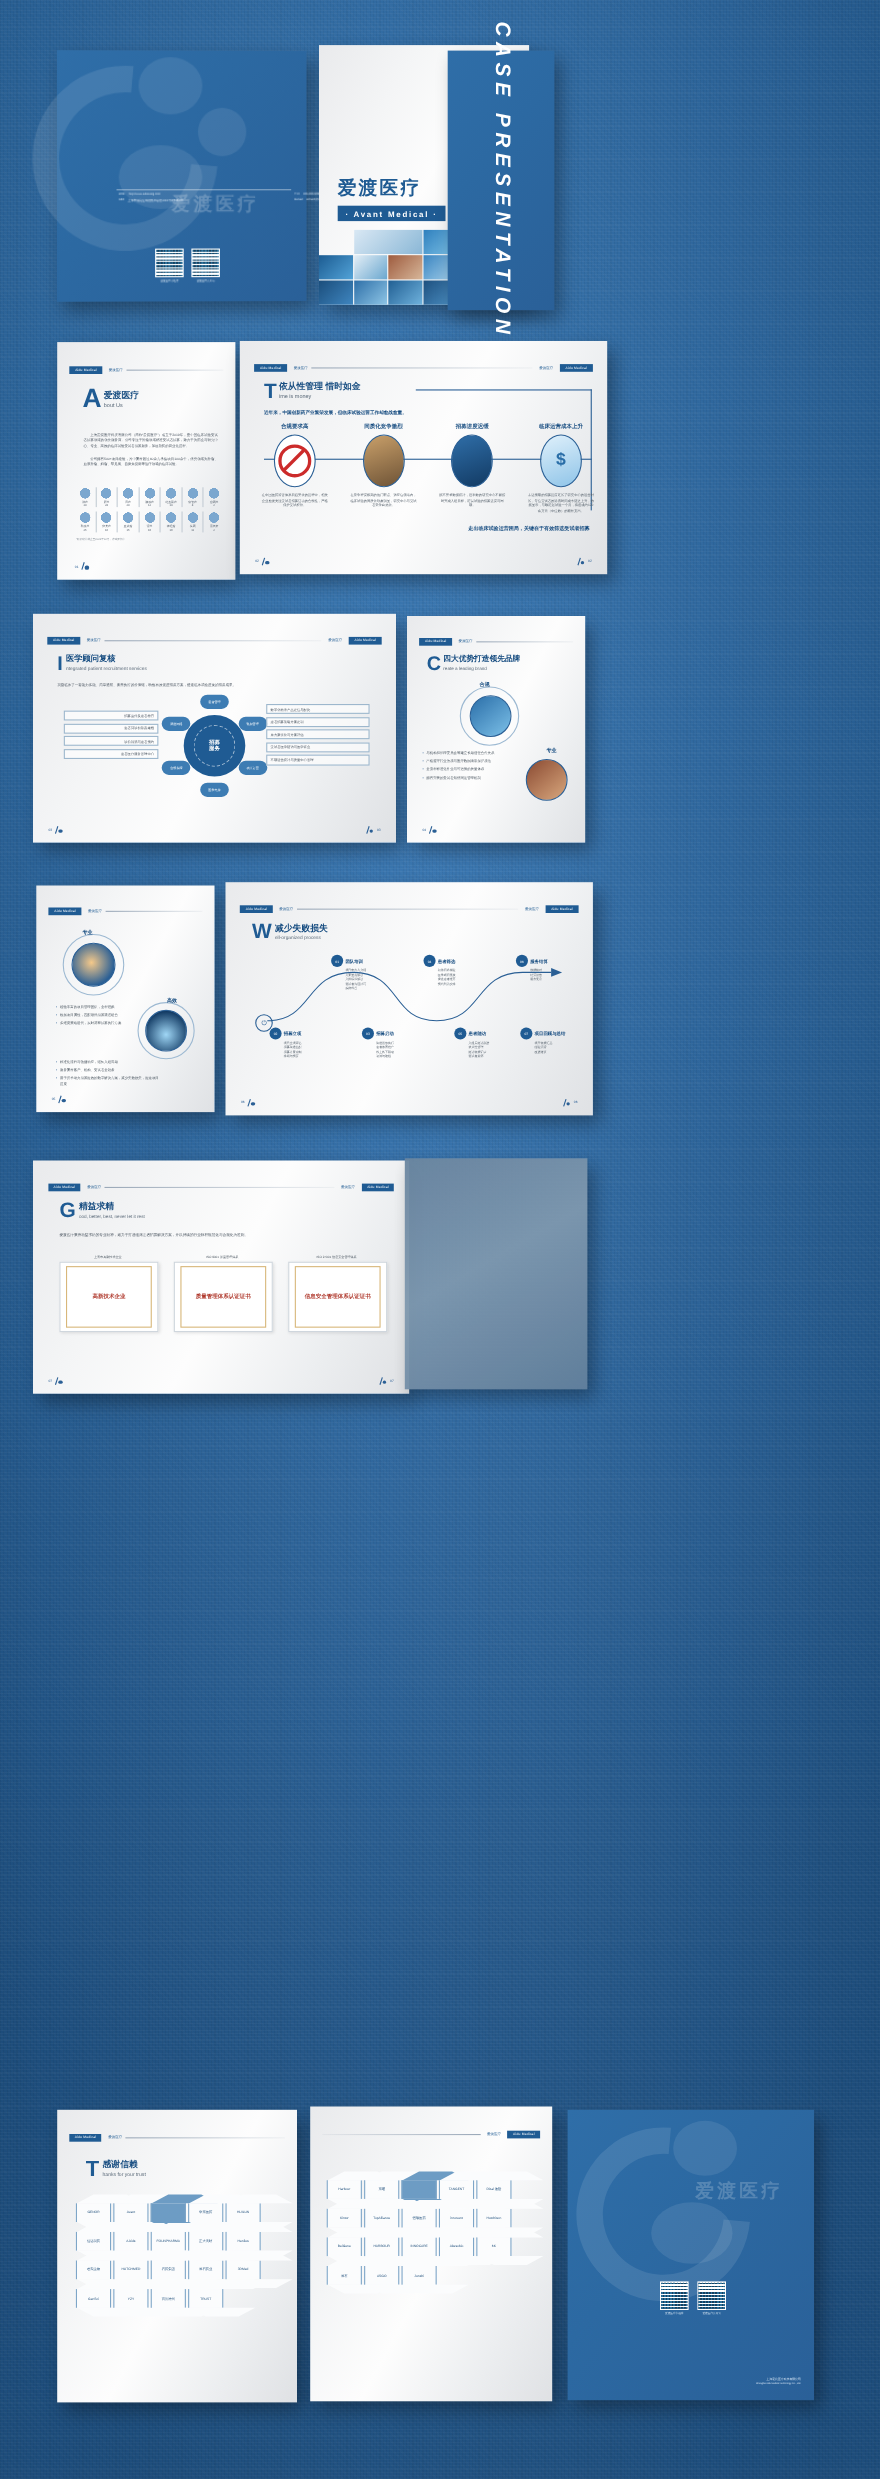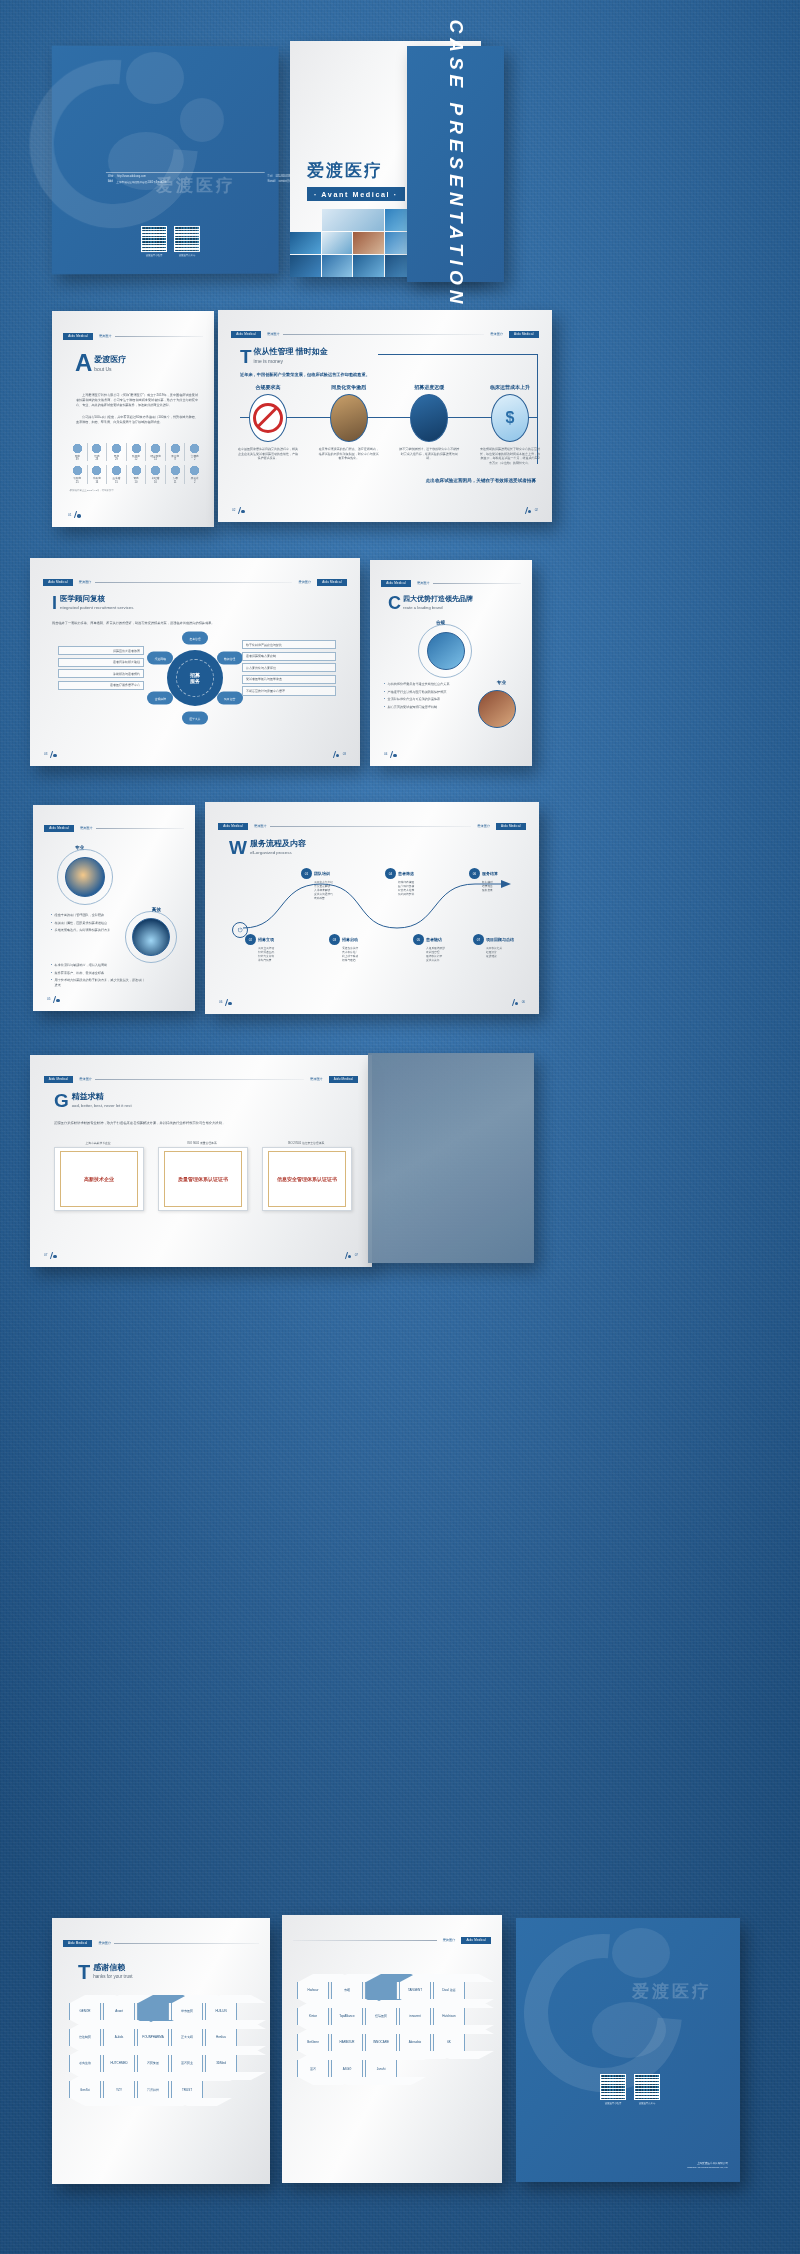--- a/index.html
+++ b/index.html
@@ -603,21 +603,21 @@
   <div class="hdr" style="top:21px;left:4%;right:4%;">
     <span class="tab">Aidu Medical</span>
     <span class="cn">爱渡医疗</span>
     <span class="rule"></span>
     <span class="cn" style="padding-right:3px;">爱渡医疗</span>
     <span class="tab">Aidu Medical</span>
   </div>
   <div style="position:absolute;left:24px;top:36px;display:flex;align-items:flex-end;gap:3px;">
     <div class="bigletter" style="font-size:19px;">W</div>
     <div style="padding-bottom:1px;">
-      <div class="ttl-cn" style="font-size:8px;">服务流程及内容</div>
+      <div class="ttl-cn" style="font-size:8px;">减少失败损失</div>
       <div class="ttl-en" style="font-size:4.4px;margin-top:1px;">ell-organized process</div>
     </div>
   </div>
 
   <svg style="position:absolute;left:20px;top:68px;" width="300" height="118">
     <path d="M18,58 C60,58 52,14 96,14 C140,14 130,58 172,58 C214,58 206,14 250,14 L276,14" fill="none" stroke="#2a5f95" stroke-width="1"></path>
     <polygon points="276,10 286,14 276,18" fill="#2a5f95"></polygon>
   </svg>
   <div style="position:absolute;left:27px;top:120px;width:14px;height:14px;border-radius:50%;
               border:1px solid #2a5f95;display:flex;align-items:center;justify-content:center;

